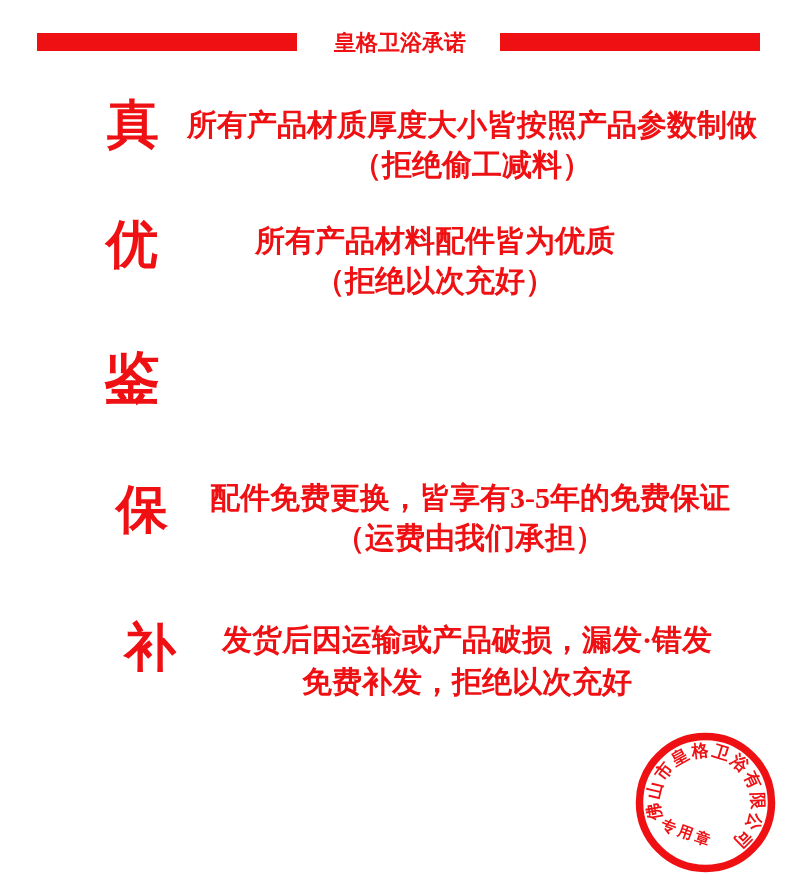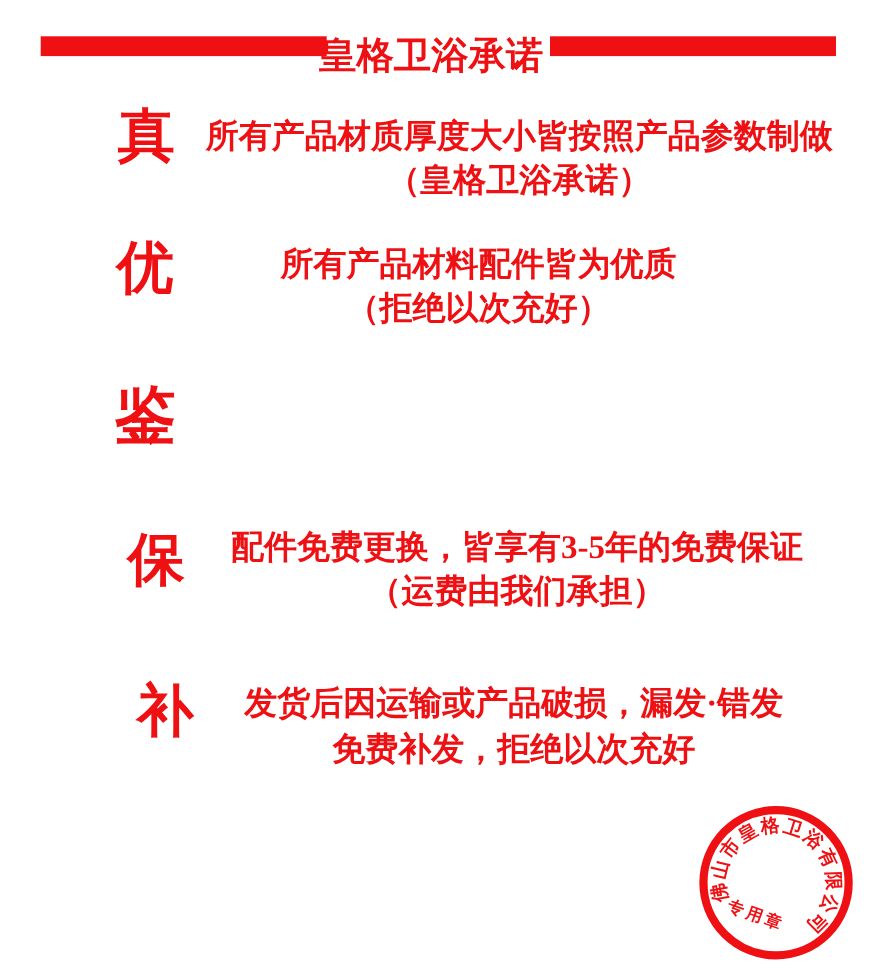--- a/index.html
+++ b/index.html
@@ -23,22 +23,22 @@
     width: 260px;
     background: var(--red);
   }
   .bar-left  { left: 37px; }
   .bar-right { left: 500px; }
   .page-title {
     position: absolute;
     left: 290px;
     top: 28px;
     width: 220px;
-    text-align: left;
-    font-size: 34px;
+    text-align: center;
+    font-size: 22px;
     font-weight: bold;
     letter-spacing: 0px;
     white-space: nowrap;
   }
   
   .promise-key {
     position: absolute;
     width: 80px;
     text-align: center;
     font-size: 52px;
@@ -97,21 +97,21 @@
 
 <div class="page">
 
   <div class="bar bar-left"></div>
   <div class="page-title">皇格卫浴承诺</div>
   <div class="bar bar-right"></div>
 
   <div class="promise-key key-1">真</div>
   <div class="promise-text text-1">
     <div>所有产品材质厚度大小皆按照产品参数制做</div>
-    <div>（皇格卫浴承诺）</div>
+    <div>（拒绝偷工减料）</div>
   </div>
 
   <div class="promise-key key-2">优</div>
   <div class="promise-text text-2">
     <div>所有产品材料配件皆为优质</div>
     <div>（拒绝以次充好）</div>
   </div>
 
   <div class="promise-key key-3">鉴</div>
 

